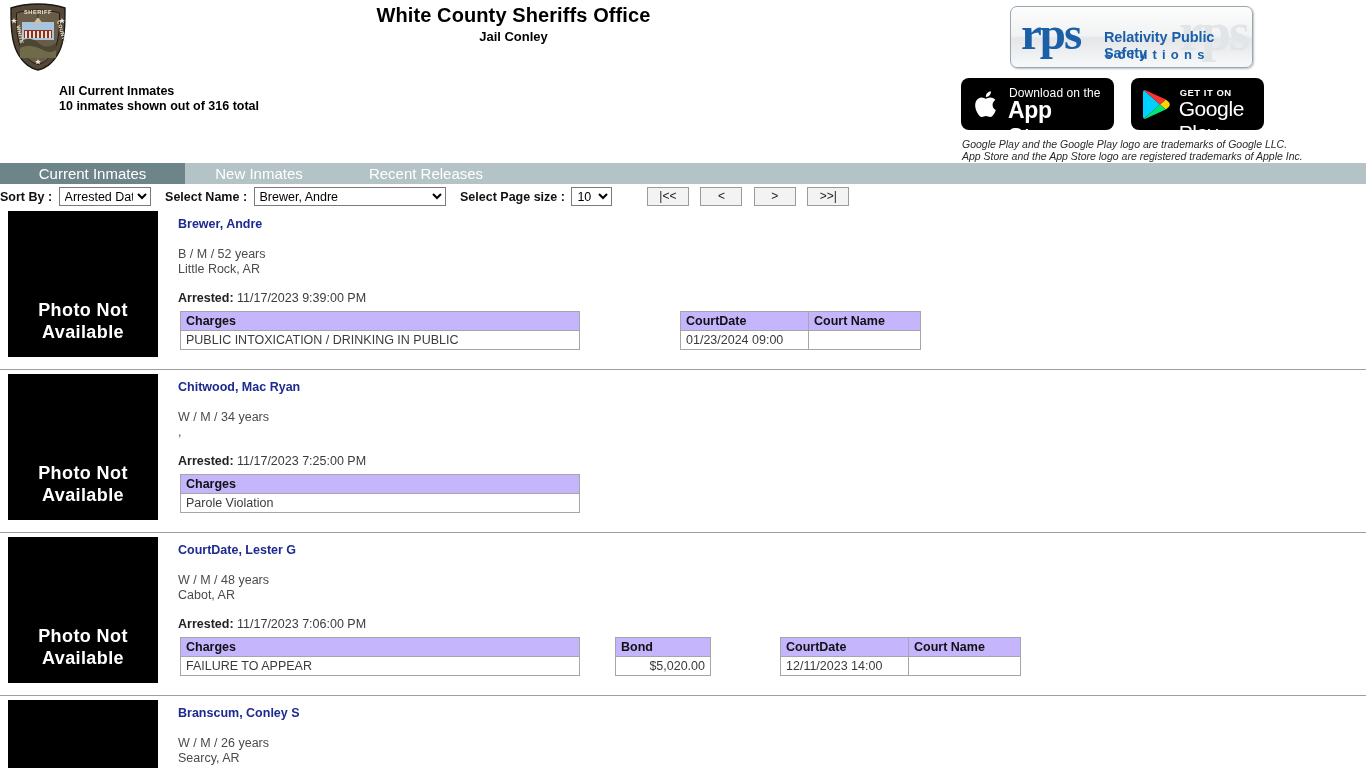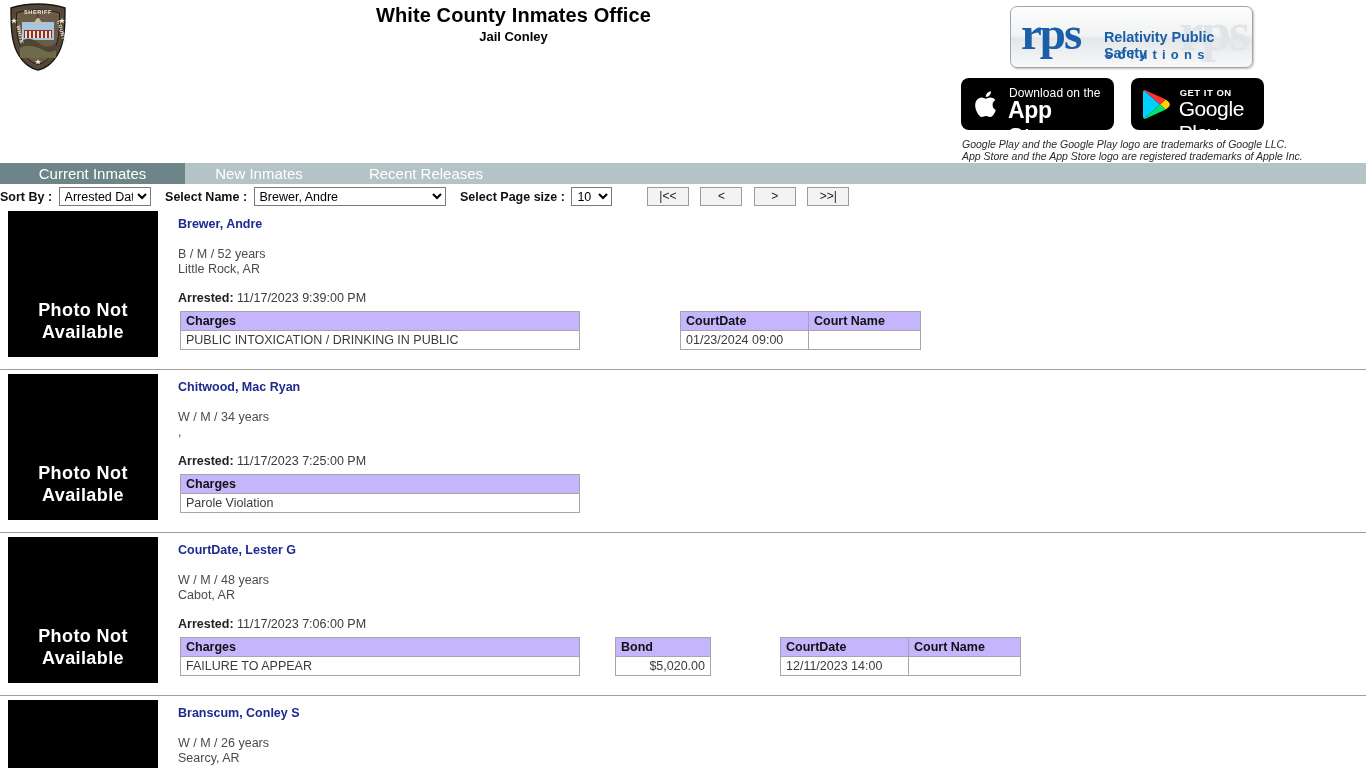--- a/index.html
+++ b/index.html
@@ -345,24 +345,28 @@
       </g>
       <g fill="#efe7d2">
         <polygon points="7,16 7.9,18 10,18 8.3,19.3 9,21.4 7,20.1 5,21.4 5.7,19.3 4,18 6.1,18"></polygon>
         <polygon points="55,16 55.9,18 58,18 56.3,19.3 57,21.4 55,20.1 53,21.4 53.7,19.3 52,18 54.1,18"></polygon>
         <polygon points="31,57 31.9,59 34,59 32.3,60.3 33,62.4 31,61.1 29,62.4 29.7,60.3 28,59 30.1,59"></polygon>
       </g>
     </svg>
   </div>
 
   <div class="title-block">
-    <div class="main-title">White County Inmates Office</div>
+    <div class="main-title">White County Sheriffs Office</div>
     <div class="sub-title">Jail Conley</div>
   </div>
 
+  <div class="summary">
+    <div>All Current Inmates</div>
+    <div>10 inmates shown out of 316 total</div>
+  </div>
 
   <div class="rps-logo">
     <div class="rps-ghost">rps</div>
     <div class="rps-mark">rps</div>
     <div class="rps-line1">Relativity Public Safety</div>
     <div class="rps-line2">solutions</div>
   </div>
 
   <div class="store-badges">
     <div class="store-badge badge-apple">

